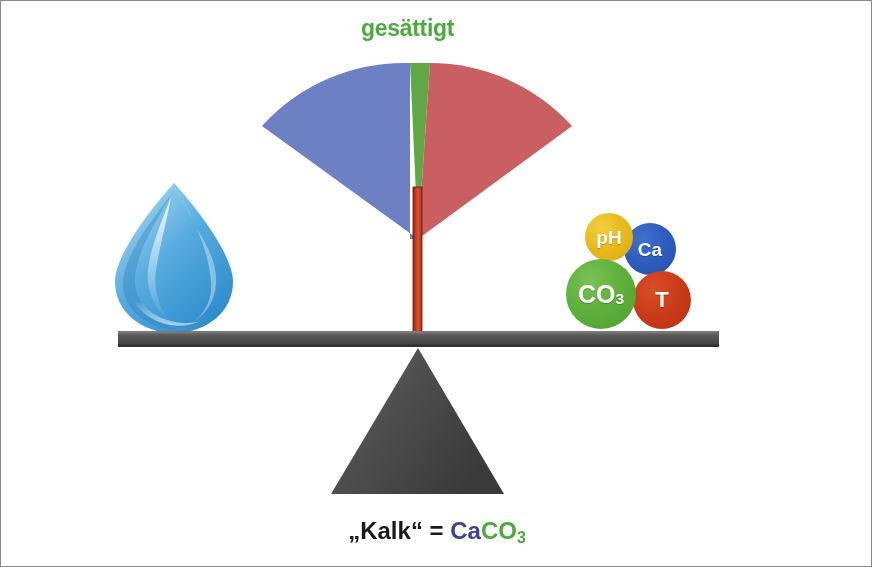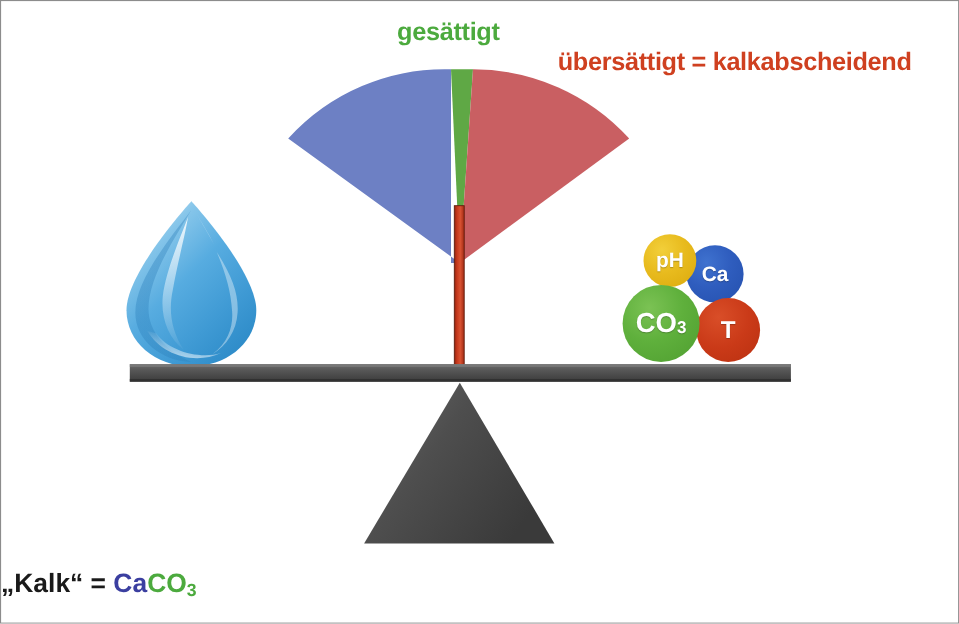--- a/index.html
+++ b/index.html
@@ -45,20 +45,21 @@
     font-size: 23px;
     color: #cf4020;
   }
 
   
   #caption {
     position: absolute;
     left: 0;
     top: 518px;
     width: 872px;
+    text-align: center;
     font-size: 24px;
     font-weight: bold;
     line-height: 1;
     color: #1a1a1a;
   }
   #caption .ca { color: #3b3fa0; }
   #caption .co3 { color: #4caa3e; }
   #caption .sub { font-size: 16px; vertical-align: baseline; position: relative; top: 4px; }
 
   
@@ -113,21 +114,20 @@
   }
 </style>
 </head>
 <body>
 
 <div id="stage">
 
 
   <div class="label" id="label-sat">gesättigt</div>
 
-  <div class="label" id="label-over">übersättigt = kalkabscheidend</div>
 
   <svg id="scene" viewBox="0 0 872 567">
     <defs>
 
       <linearGradient id="dropBody" x1="0.15" y1="0.05" x2="0.85" y2="0.95">
         <stop offset="0%" stop-color="#cfe9f8"></stop>
         <stop offset="18%" stop-color="#87c6ea"></stop>
         <stop offset="45%" stop-color="#57ace0"></stop>
         <stop offset="75%" stop-color="#3f9ad4"></stop>
         <stop offset="100%" stop-color="#2d8bc8"></stop>

